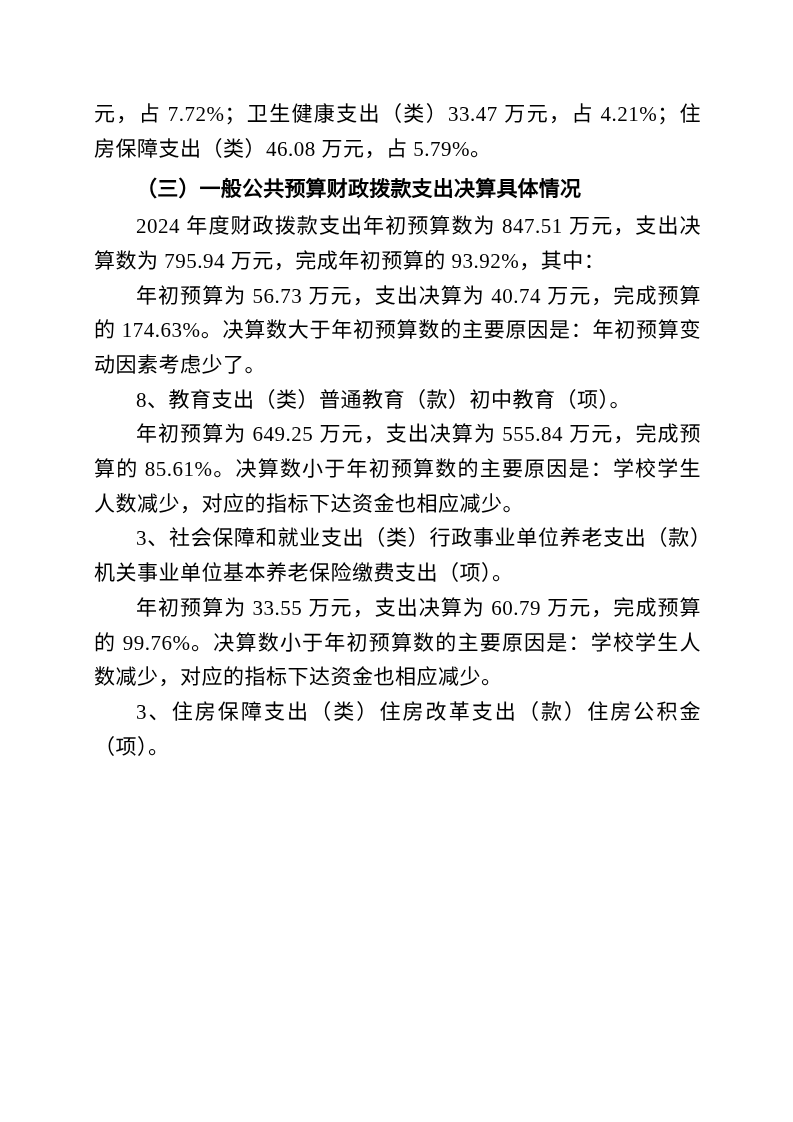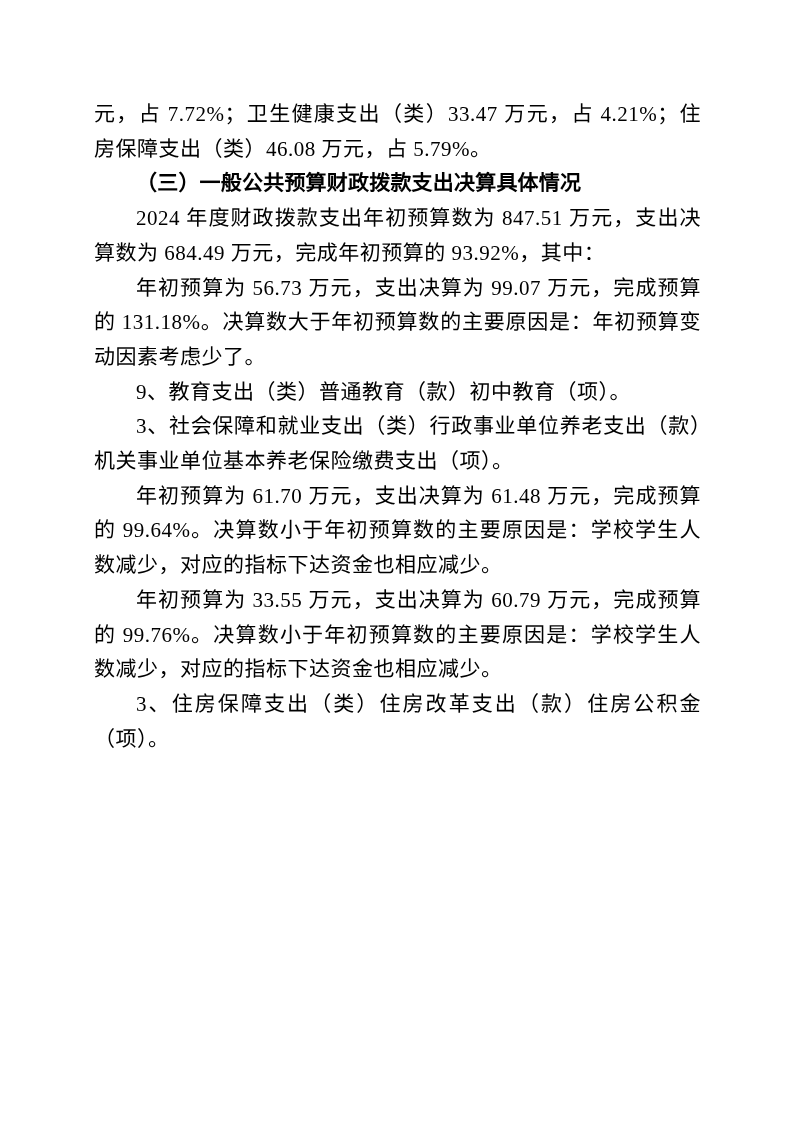--- a/index.html
+++ b/index.html
@@ -32,33 +32,34 @@
     padding: 0;
   }
   p.para {
     text-indent: 2em;
   }
   p.continuation {
     text-indent: 0;
   }
   p.heading {
     text-indent: 2em;
-    font-family: Liberation Serif, serif;
+    font-family: Liberation Mono, monospace;
     font-weight: bold;
     letter-spacing: 0.2px;
+    margin-top: 8px;
   }
 </style>
 </head>
 <body>
 
 <div class="page">
   <div class="doc-body">
     <p class="continuation">元，占 7.72%；卫生健康支出（类）33.47 万元，占 4.21%；住房保障支出（类）46.08 万元，占 5.79%。</p>
     <p class="heading">（三）一般公共预算财政拨款支出决算具体情况</p>
-    <p class="para">2024 年度财政拨款支出年初预算数为 847.51 万元，支出决算数为 684.49 万元，完成年初预算的 93.92%，其中：</p>
-    <p class="para">年初预算为 56.73 万元，支出决算为 99.07 万元，完成预算的 131.18%。决算数大于年初预算数的主要原因是：年初预算变动因素考虑少了。</p>
-    <p class="para">9、教育支出（类）普通教育（款）初中教育（项）。</p>
+    <p class="para">2024 年度财政拨款支出年初预算数为 847.51 万元，支出决算数为 795.94 万元，完成年初预算的 93.92%，其中：</p>
+    <p class="para">年初预算为 56.73 万元，支出决算为 40.74 万元，完成预算的 174.63%。决算数大于年初预算数的主要原因是：年初预算变动因素考虑少了。</p>
+    <p class="para">8、教育支出（类）普通教育（款）初中教育（项）。</p>
+    <p class="para">年初预算为 649.25 万元，支出决算为 555.84 万元，完成预算的 85.61%。决算数小于年初预算数的主要原因是：学校学生人数减少，对应的指标下达资金也相应减少。</p>
     <p class="para">3、社会保障和就业支出（类）行政事业单位养老支出（款）机关事业单位基本养老保险缴费支出（项）。</p>
-    <p class="para">年初预算为 61.70 万元，支出决算为 61.48 万元，完成预算的 99.64%。决算数小于年初预算数的主要原因是：学校学生人数减少，对应的指标下达资金也相应减少。</p>
     <p class="para">年初预算为 33.55 万元，支出决算为 60.79 万元，完成预算的 99.76%。决算数小于年初预算数的主要原因是：学校学生人数减少，对应的指标下达资金也相应减少。</p>
     <p class="para">3、住房保障支出（类）住房改革支出（款）住房公积金（项）。</p>
   </div>
 </div>
 
 </body></html>

